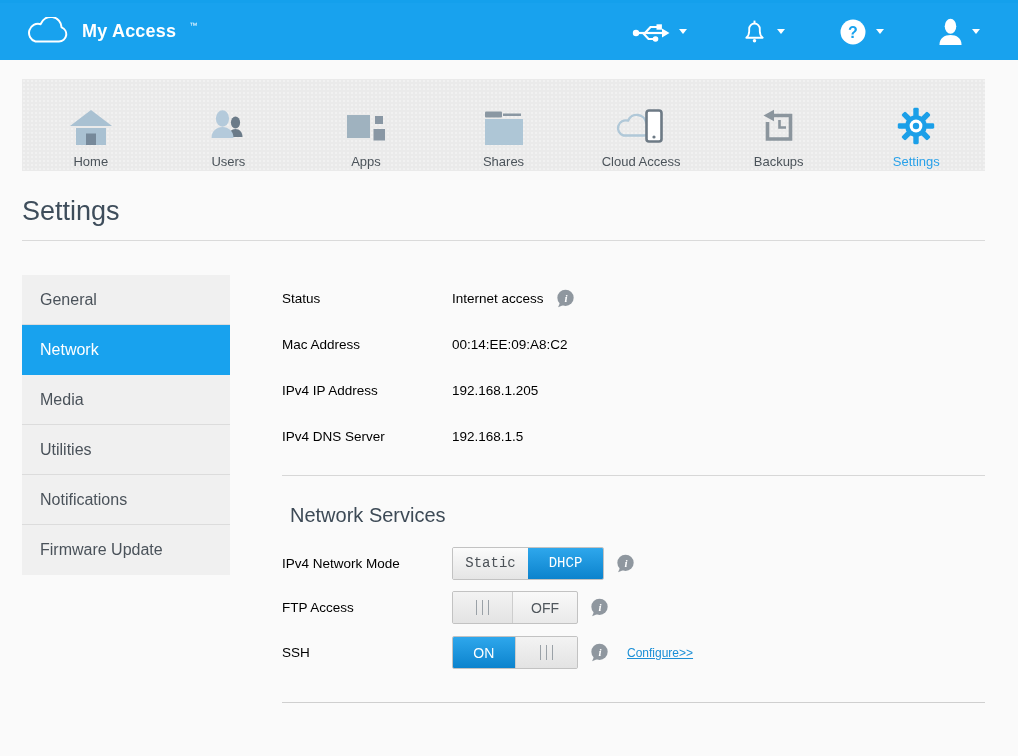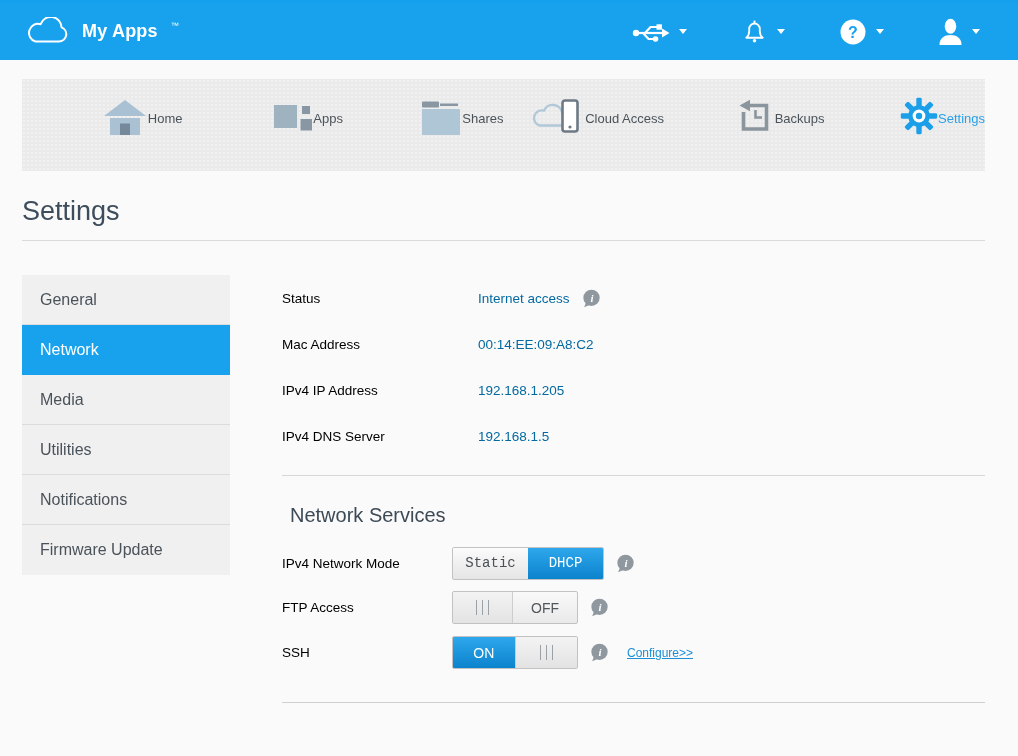--- a/index.html
+++ b/index.html
@@ -14,22 +14,22 @@
   .tm { color:#fff; font-size:8px; vertical-align:top; position:relative; top:-6px; left:1px; }
   .top-actions { margin-left:auto; display:flex; align-items:center; gap:54px; }
   .top-action { display:flex; align-items:center; cursor:pointer; }
   .caret { width:0; height:0; border-left:4.5px solid transparent;
     border-right:4.5px solid transparent; border-top:5.5px solid #fff; margin-left:9px; }
 
   
   .mainnav { margin:19px 33px 0 22px; height:92px; background:#eaeaea;
     background-image:radial-gradient(rgba(255,255,255,.35) 1px, transparent 1px);
     background-size:4px 4px; display:flex; }
-  .nav-item { flex:1; display:flex; flex-direction:row; align-items:center;
-    justify-content:flex-end; padding-bottom:13px; cursor:pointer; }
+  .nav-item { flex:1; display:flex; flex-direction:column; align-items:center;
+    justify-content:flex-end; padding-bottom:2px; cursor:pointer; }
   .nav-icon { height:42px; display:flex; align-items:flex-end; justify-content:center; margin-bottom:9px; }
   .nav-label { font-size:13px; color:#4b535a; }
   .nav-item.active .nav-label { color:#29a1e9; }
 
   
   .page-title { margin:25px 0 0 22px; font-size:27px; font-weight:400; color:#3e4d5b; }
   .title-divider { border:none; border-top:1px solid #dadada; margin:13px 33px 0 22px; }
 
   
   .content { display:flex; align-items:flex-start; margin:34px 33px 0 22px; }
@@ -37,21 +37,21 @@
   .side-item { height:50px; line-height:50px; padding-left:18px; font-size:16px;
     color:#4a525a; cursor:pointer; border-bottom:1px solid #dcdcdc; }
   .sidebar .side-item:last-child { border-bottom:none; }
   .side-item.active { background:#18a2ee; color:#fff; border-bottom-color:#18a2ee; }
 
   .main { flex:1; margin-left:52px; }
   .section-heading { font-size:20px; font-weight:400; color:#3d4a56; margin:4px 0 14px; }
   .frow { display:flex; align-items:center; height:46px; }
   .crow { display:flex; align-items:center; height:45px; }
   .flabel { width:170px; font-size:13.5px; color:#000000; }
-  .fvalue { font-size:13.5px; color:#0369a1;margin-left:26px; }
+  .fvalue { font-size:13.5px; color:#000000; }
   .info { margin-left:12px; display:inline-flex; cursor:pointer; }
   .sec-divider { border:none; border-top:1px solid #d7d7d7; margin:16px 0 0; }
   .services .section-heading { margin-top:28px;margin-left:8px; }
   .bottom-divider { border:none; border-top:1px solid #cfcfcf; margin:27px 0 0; }
 
   
   .seg-toggle { width:152px; height:33px; display:flex; border:1px solid #c2c2c2;
     border-radius:2px; overflow:hidden; cursor:pointer;font-family:Liberation Mono, monospace; }
   .seg { flex:1; display:flex; align-items:center; justify-content:center;
     font-size:14px; color:#4b5157; background:linear-gradient(#fbfbfb,#e5e5e5);
@@ -74,21 +74,21 @@
     text-decoration:underline; cursor:pointer; }
 </style>
 </head>
 <body>
 
 <header class="topbar">
   <div class="logo">
     <svg width="46" height="30" viewBox="0 0 46 30">
       <path d="M11.5 24.5 H35 a7.3 7.3 0 0 0 2.6-14.1 A10.8 10.8 0 0 0 16.6 7.2 A7.8 7.8 0 0 0 11.5 24.5 Z" fill="none" stroke="#fff" stroke-width="2" stroke-linejoin="round"></path>
     </svg>
-    <span class="logo-text">My Apps</span>
+    <span class="logo-text">My Access</span>
     <span class="tm">™</span>
   </div>
 
   <div class="top-actions">
     <div class="top-action">
       <svg width="38" height="26" viewBox="0 0 38 26">
         <g stroke="#fff" stroke-width="2.2" fill="none">
           <path d="M4 14 H31"></path>
             <path d="M13 14 L18.5 8 H25"></path>
             <path d="M11 14 L16.5 20 H21.5"></path>
@@ -133,20 +133,31 @@
     <span class="nav-icon">
       <svg width="46" height="36" viewBox="0 0 46 36">
         <path d="M23 1 L44 17 H2 Z" fill="#a9c1d2"></path>
         <rect x="8" y="19" width="30" height="17" fill="#a9c1d2"></rect>
         <rect x="18" y="24.5" width="10" height="11.5" fill="#76899a"></rect>
       </svg>
     </span>
     <span class="nav-label">Home</span>
   </div>
 
+  <div class="nav-item">
+    <span class="nav-icon">
+      <svg width="44" height="36" viewBox="0 0 44 36">
+        <ellipse cx="29.5" cy="13.5" rx="4.6" ry="6" fill="#6b7b89"></ellipse>
+        <path d="M22.5 28 c0-5 3-8 7-8 s7 3 7 8 Z" fill="#6b7b89"></path>
+        <ellipse cx="16.5" cy="9.5" rx="6.6" ry="8.2" fill="#b4cadb"></ellipse>
+        <path d="M5.5 29 c0-7 5-11 11-11 s11 4 11 11 Z" fill="#b4cadb"></path>
+      </svg>
+    </span>
+    <span class="nav-label">Users</span>
+  </div>
 
   <div class="nav-item">
     <span class="nav-icon">
       <svg width="40" height="36" viewBox="0 0 40 36">
         <rect x="1" y="6" width="23" height="23" fill="#9fb2bf"></rect>
         <rect x="29" y="7" width="8" height="8" fill="#8997a4"></rect>
         <rect x="27.5" y="20" width="11.5" height="11.5" fill="#8997a4"></rect>
       </svg>
     </span>
     <span class="nav-label">Apps</span>

